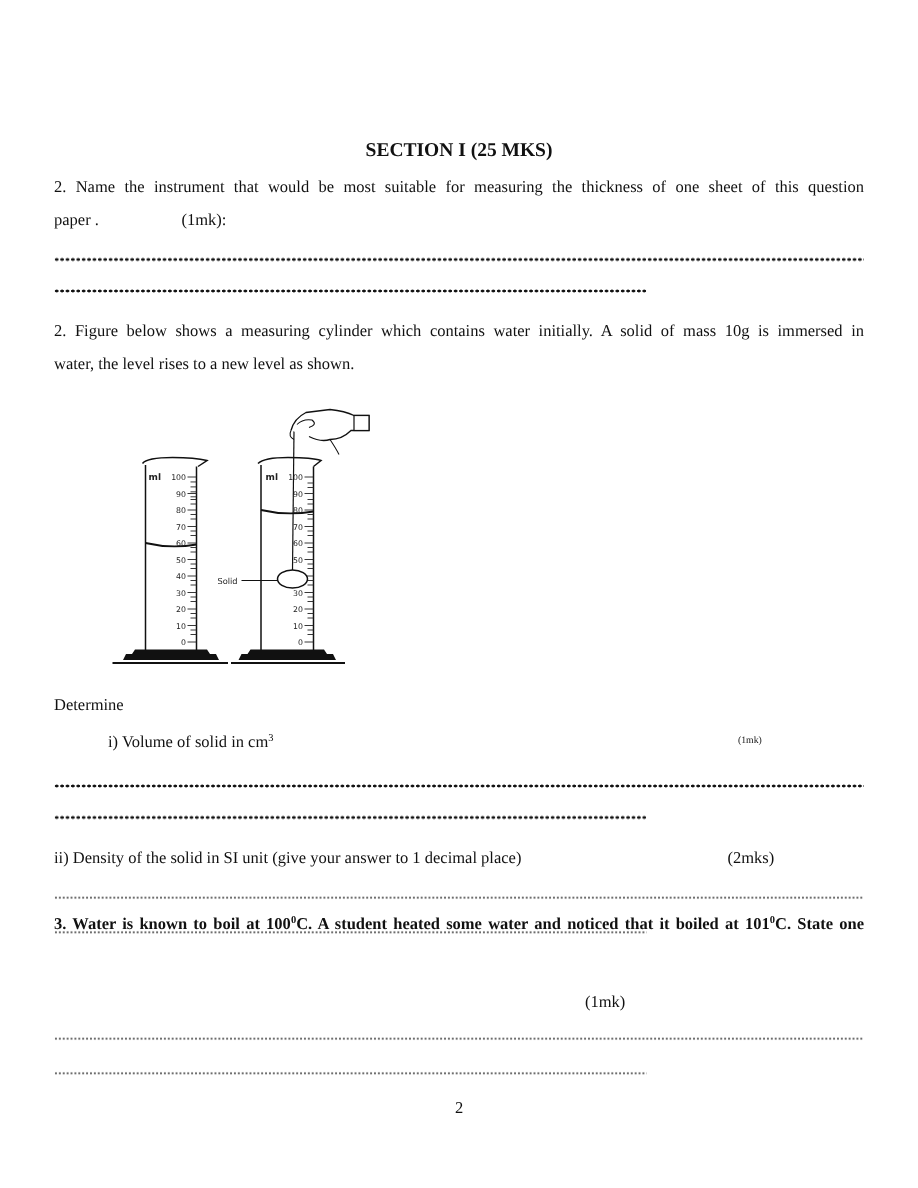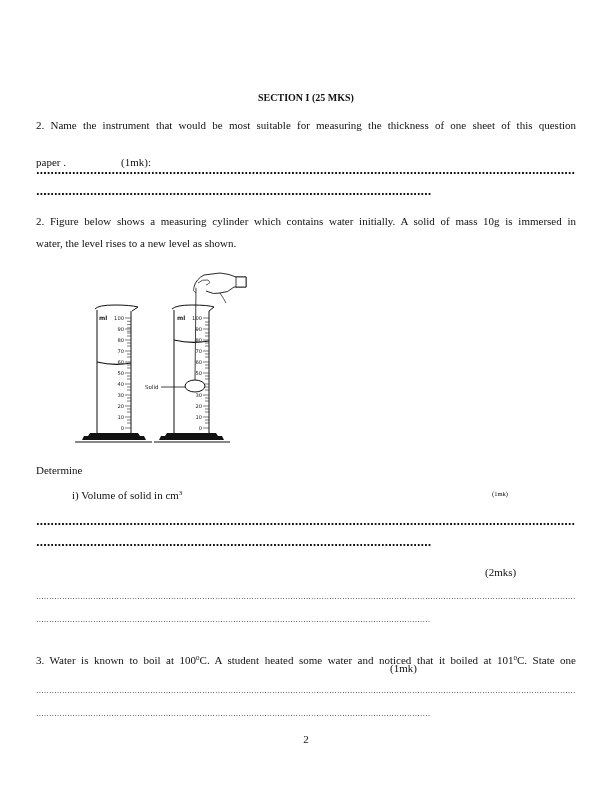--- a/index.html
+++ b/index.html
@@ -4,21 +4,21 @@
   <style>
     html, body { margin: 0; padding: 0; background: #ffffff; }
     body {
       width: 612px; height: 792px; position: relative; overflow: hidden;
       font-family: "Liberation Serif", "DejaVu Serif", serif;
       color: #111111; font-size: 11px;
     }
     .abs { position: absolute; }
     .title {
       left: 0; width: 612px; top: 92px; text-align: center;
-      font-weight: bold; font-size: 10px;
+      font-weight: bold; font-size: 13px;
     }
     .para {
       left: 36px; width: 540px; line-height: 22px; text-align: justify;
       text-align-last: left;
     }
     .just { text-align: justify; text-align-last: justify; }
     .dots-bold {
       left: 36px; height: 4px; overflow: hidden;
       background-image: radial-gradient(circle, #111 0.95px, transparent 1.1px);
       background-size: 3.6px 4px; background-repeat: repeat-x;
@@ -33,21 +33,21 @@
     .tiny { font-size: 6.5px; }
     .pagenum { left: 0; width: 612px; top: 733px; text-align: center; font-size: 11px; }
     .figure { left: 70px; top: 265px; width: 190px; height: 190px; }
   </style>
 </head>
 <body>
 
 <div class="abs title">SECTION I (25 MKS)</div>
 
 <div class="abs para just" style="top:114px;">2. Name the instrument that would be most suitable for measuring the thickness of one sheet of this question</div>
-<div class="abs para" style="top:136px;margin-top:15px;">
+<div class="abs para" style="top:136px;">
   <span>paper .</span>
   <span class="mk" style="position:absolute; left:85px;">(1mk):</span>
 </div>
 <div class="abs dots-bold" style="top:171px; width:540px;"></div>
 <div class="abs dots-bold" style="top:192px; width:395px;"></div>
 
 <div class="abs para just" style="top:210px;">2. Figure below shows a measuring cylinder which contains water initially. A solid of mass 10g is immersed in</div>
 <div class="abs para" style="top:232px;">water, the level rises to a new level as shown.</div>
 
 <div class="abs figure">
@@ -192,25 +192,26 @@
 <div class="abs para" style="top:459px;">Determine</div>
 
 <div class="abs para" style="top:484px;margin-left:36px;">
   <span>i) Volume of solid in cm</span><sup>3</sup>
   <span class="tiny mk" style="position:absolute; left:420px; top:-1px;">(1mk)</span>
 </div>
 <div class="abs dots-bold" style="top:522px; width:540px;"></div>
 <div class="abs dots-bold" style="top:543px; width:395px;"></div>
 
 <div class="abs para" style="top:561px;">
+  <span>ii) Density of the solid in SI unit (give your answer to 1 decimal place)</span>
   <span class="mk" style="position:absolute; left:449px;">(2mks)</span>
 </div>
 <div class="abs dots-thin" style="top:597px; width:540px;"></div>
 <div class="abs dots-thin" style="top:620px; width:395px;"></div>
 
-<div class="abs para just" style="top:649px;"><span>3. Water is known to boil at 100</span><sup>0</sup><span>C. A student heated some water and noticed that it boiled at 101</span><sup>0</sup><span>C. State one</span></div>
+<div class="abs para just" style="top:605px;font-weight:bold;"><span>3. Water is known to boil at 100</span><sup>0</sup><span>C. A student heated some water and noticed that it boiled at 101</span><sup>0</sup><span>C. State one</span></div>
 <div class="abs para" style="top:657px;">
   <span class="mk" style="position:absolute; left:354px;">(1mk)</span>
 </div>
 <div class="abs dots-thin" style="top:691px; width:540px;"></div>
 <div class="abs dots-thin" style="top:714px; width:395px;"></div>
 
 <div class="abs pagenum">2</div>
 
 </body></html>

